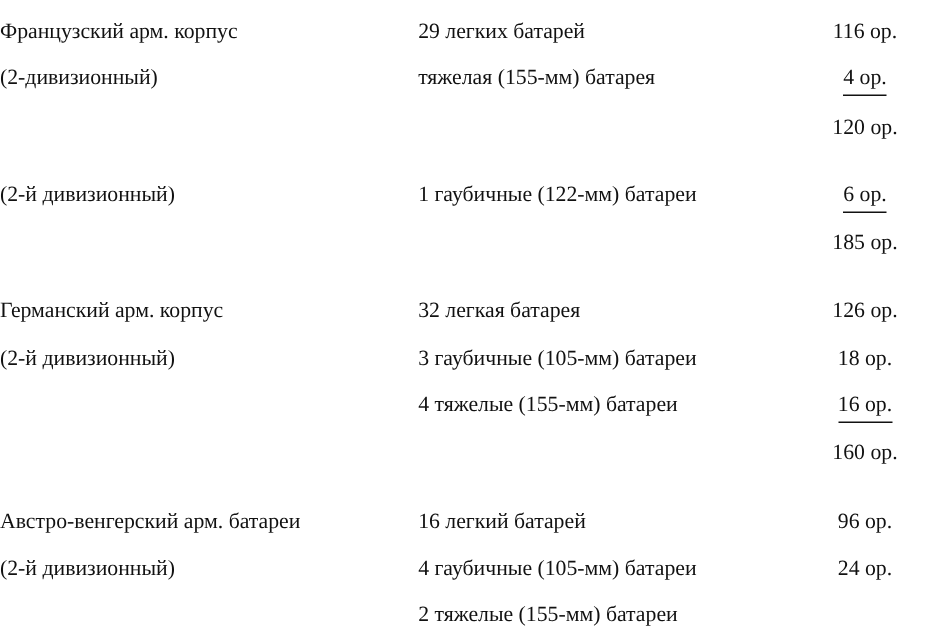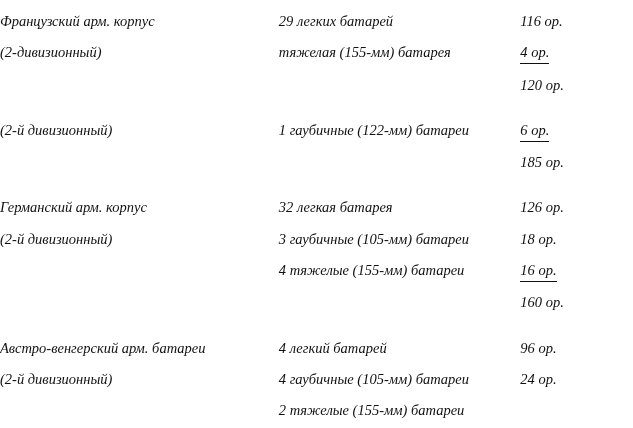--- a/index.html
+++ b/index.html
@@ -13,21 +13,20 @@
     font-family: "Liberation Serif", "DejaVu Serif", serif;
     color: #111111;
     overflow: hidden;
   }
   .page {
     position: relative;
     width: 633px;
     height: 428px;
     box-sizing: border-box;
     padding: 6px 0 0 0;
-    font-style: italic;
   }
   table.artillery {
     width: 633px;
     border-collapse: collapse;
     table-layout: fixed;
   }
   table.artillery td {
     vertical-align: top;
     padding: 0;
     font-size: 14.5px;
@@ -36,21 +35,21 @@
   }
   td.col-unit {
     width: 277px;
     padding-left: 4px;
   }
   td.col-desc {
     width: 240px;
   }
   td.col-guns {
     width: 112px;
-    text-align: left;
+    text-align: center;
     padding-right: 6px;
   }
   .underlined {
     display: inline-block;
     border-bottom: 1px solid #111111;
     padding-bottom: 1px;
     line-height: 20px;
   }
   tr.spacer td {
     height: 14px;
@@ -117,21 +116,21 @@
         <tr class="total-row">
           <td class="col-unit"></td>
           <td class="col-desc"></td>
           <td class="col-guns">160 ор.</td>
         </tr>
         <tr class="spacer">
           <td colspan="3"></td>
         </tr>
         <tr>
           <td class="col-unit">Австро-венгерский арм. батареи</td>
-          <td class="col-desc">4 легкий батарей</td>
+          <td class="col-desc">16 легкий батарей</td>
           <td class="col-guns">96 ор.</td>
         </tr>
         <tr>
           <td class="col-unit">(2-й дивизионный)</td>
           <td class="col-desc">4 гаубичные (105-мм) батареи</td>
           <td class="col-guns">24 ор.</td>
         </tr>
         <tr>
           <td class="col-unit"></td>
           <td class="col-desc">2 тяжелые (155-мм) батареи</td>

